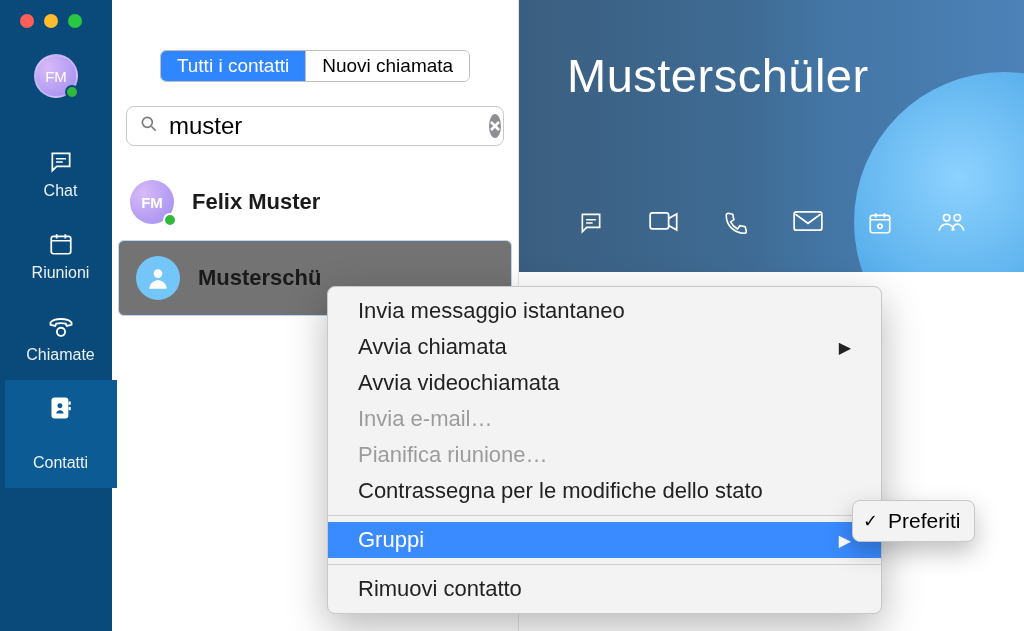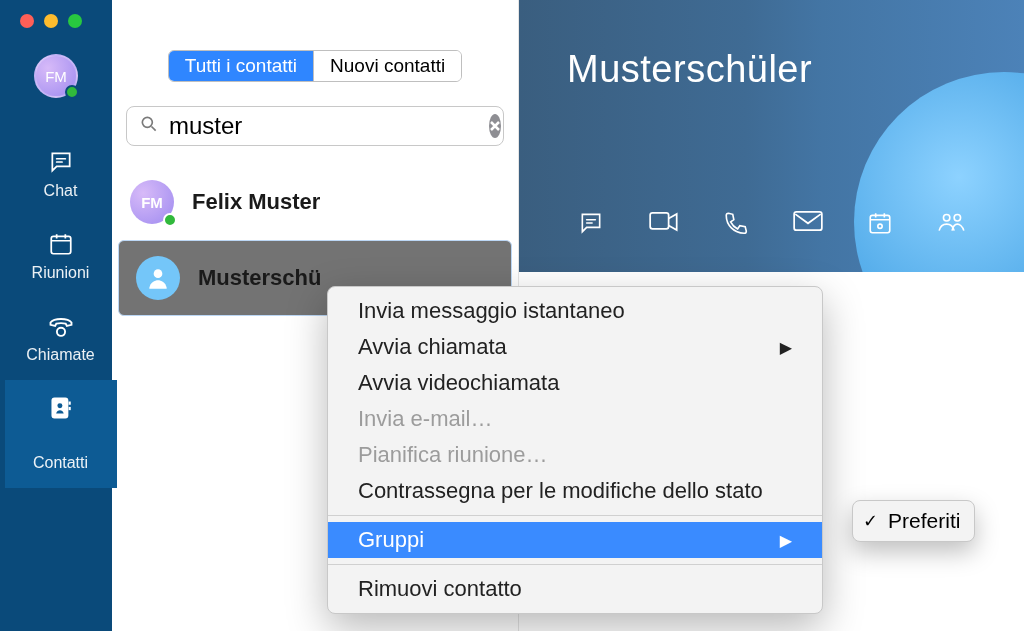--- a/index.html
+++ b/index.html
@@ -112,33 +112,33 @@
     background: linear-gradient(90deg, #3a5e7f 0%, #3f6b94 45%, #4375a4 60%, #4c82b8 100%);
     color:#fff;
     overflow:hidden;
   }
   .big-circle {
     position:absolute; right:-130px; top: 72px; width: 300px; height: 300px;
     border-radius:50%;
     background: radial-gradient(circle at 35% 35%, #8dd2ff, #4fa9e8 55%, #2f86d6);
   }
   .detail-title {
-    position:absolute; top: 48px; left: 48px; font-size: 38px; font-weight: 400; letter-spacing: 0.5px;
+    position:absolute; top: 48px; left: 48px; font-size: 47px; font-weight: 400; letter-spacing: 0.5px;
   }
   .detail-actions {
     position:absolute; bottom: 32px; left: 58px; display:flex; gap: 44px;
   }
   .detail-actions .act { cursor:pointer; }
   .detail-actions svg { stroke:#fff; fill:none; stroke-width:1.5; }
 
   
   .ctx {
     position: absolute;
     left: 327px; top: 286px;
-    width: 496px;
+    width: 555px;
     background: #f3f3f3;
     border: 1px solid #c8c8c8;
     border-radius: 8px;
     box-shadow: 0 14px 40px rgba(0,0,0,0.28);
     padding: 6px 0;
     font-size: 22px;
     color:#222;
     z-index: 50;
   }
   .ctx .row {
@@ -222,21 +222,21 @@
     </div>
 
   </div>
 </div>
 
 <div class="middle">
 
   <div class="seg-wrap">
     <div class="seg">
       <button class="sel">Tutti i contatti</button>
-      <button>Nuovi contatti</button>
+      <button>Nuovi chiamata</button>
     </div>
   </div>
 
   <div class="search-wrap">
     <div class="search">
       <span class="mag">
         <svg width="20" height="20" viewBox="0 0 24 24">
             <circle cx="10" cy="10" r="6"></circle>
             <path d="M20 20l-5-5"></path>
           </svg>

